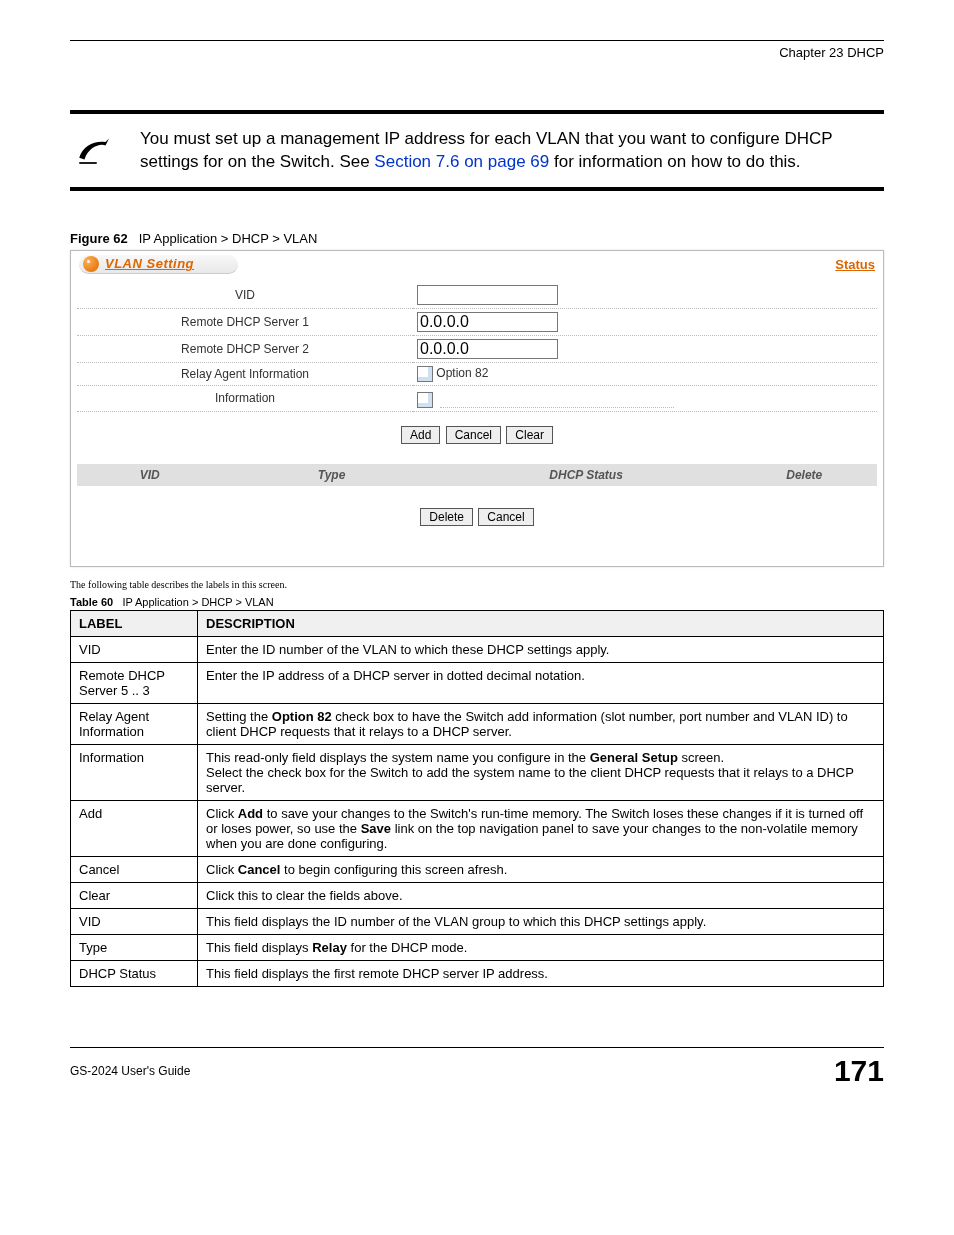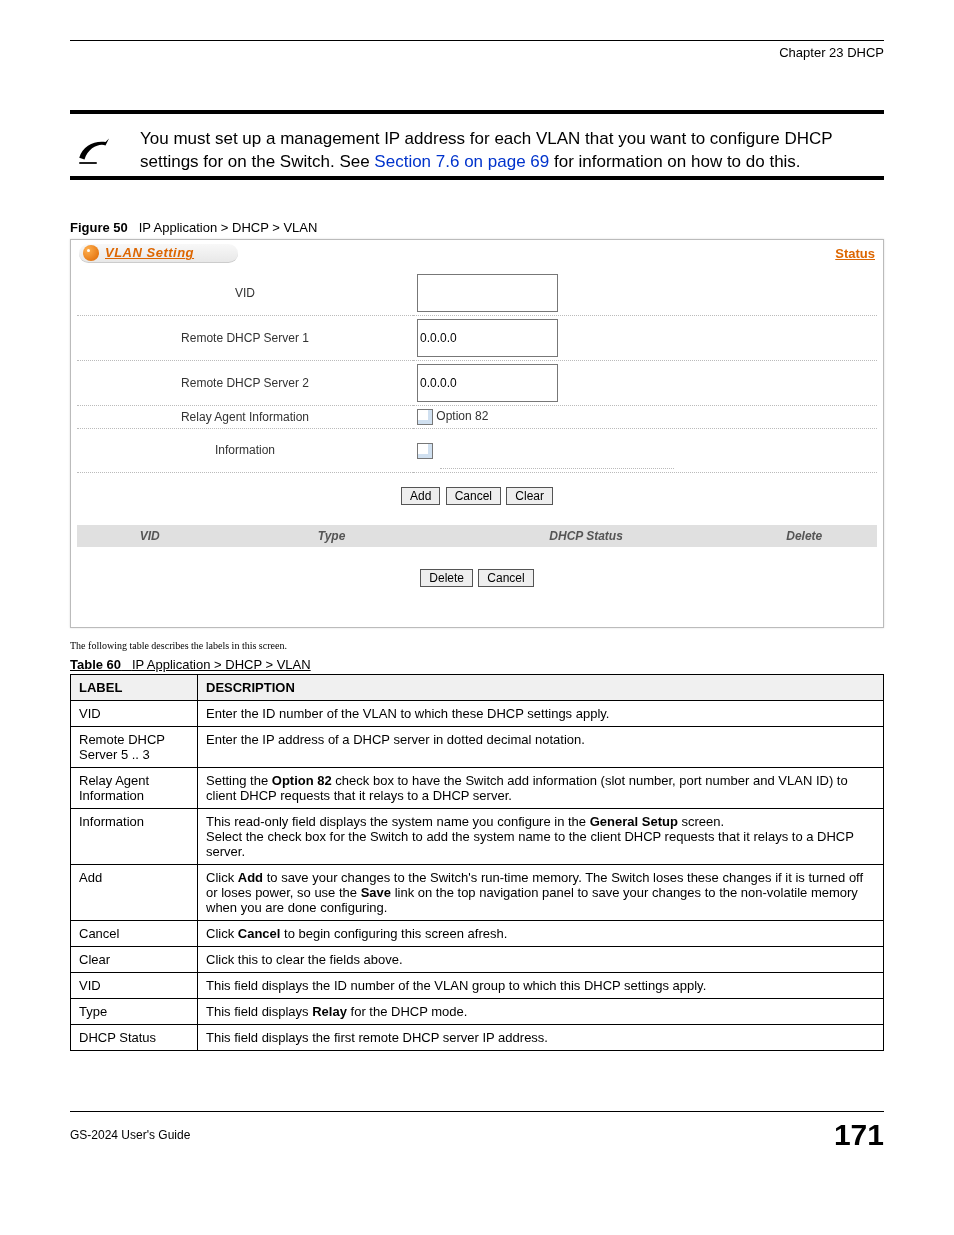--- a/index.html
+++ b/index.html
@@ -17,21 +17,21 @@
     margin-bottom: 4px;
   }
   .chapter {
     text-align: right;
     font-size: 13px;
     margin-bottom: 50px;
   }
   .note-block {
     border-top: 4px solid #000;
     border-bottom: 4px solid #000;
-    padding: 14px 0 2px 0;
+    padding: 14px 0 13px 0;
     margin: 0 0 40px 0;
     display: flex;
     align-items: flex-start;
     gap: 20px;
   }
   .note-icon {
     flex: 0 0 50px;
     text-align: center;
     padding-top: 0;
   }
@@ -104,22 +104,22 @@
   }
   .form-label {
     width: 42%;
     text-align: center;
     color: #333;
     font-size: 12px;
   }
   .form-input {
     width: 135px;
     border: 1px solid #777;
-    font-size: 12px;
-    padding: 11px 2px;
+    font-size: 16px;
+    padding: 0 2px;
   }
   .wide-input { width: 230px; }
   .checkbox {
     width: 14px; height:14px; border:1px solid #777; display:inline-block;
     vertical-align: middle; background: #fff;
     box-shadow: inset -4px -4px 0 #d0e0f0;
   }
 
   .btn-row {
     text-align: center;
@@ -148,23 +148,22 @@
   .lh2 { flex: 1.5; }
   .lh3 { flex: 2; }
   .lh4 { flex: 1; }
 
   .intro-line {
     font-family: Georgia, 'Times New Roman', serif;
     font-size: 10px;
     margin: 12px 0 6px 0;
   }
   .table-caption {
-    font-size: 13px;
+    font-size: 11px;
     margin: 6px 0 2px 0;
-    text-decoration: underline;
   }
   .table-caption .tn { font-weight: bold; }
 
   table.desc {
     width: 100%;
     border-collapse: collapse;
     font-size: 13px;
   }
   table.desc th, table.desc td {
     border: 1px solid #000;
@@ -198,21 +197,21 @@
       <path d="M6 34 C10 20 24 14 36 16 L40 12 L36 20 C30 17 16 22 12 36 Z" fill="#000"></path>
       <path d="M6 40 L26 40" stroke="#000" stroke-width="2"></path>
     </svg>
   </div>
   <div class="note-text">
     <span>You must set up a management IP address for each VLAN that you want to configure DHCP settings for on the Switch. See </span><a href="#">Section 7.6 on page 69</a><span> for information on how to do this.</span>
   </div>
 </div>
 
 <div class="figure-caption">
-  <span class="fn">Figure 50</span>&nbsp;&nbsp;&nbsp;<span>IP Application &gt; DHCP &gt; VLAN</span>
+  <span class="fn">Figure 62</span>&nbsp;&nbsp;&nbsp;<span>IP Application &gt; DHCP &gt; VLAN</span>
 </div>
 
 <div class="panel">
   <div class="panel-header">
     <span class="pill">
       <span class="pill-dot"></span>
       <span class="pill-title">VLAN Setting</span>
     </span>
     <a href="#" class="status-link">Status</a>
   </div>

